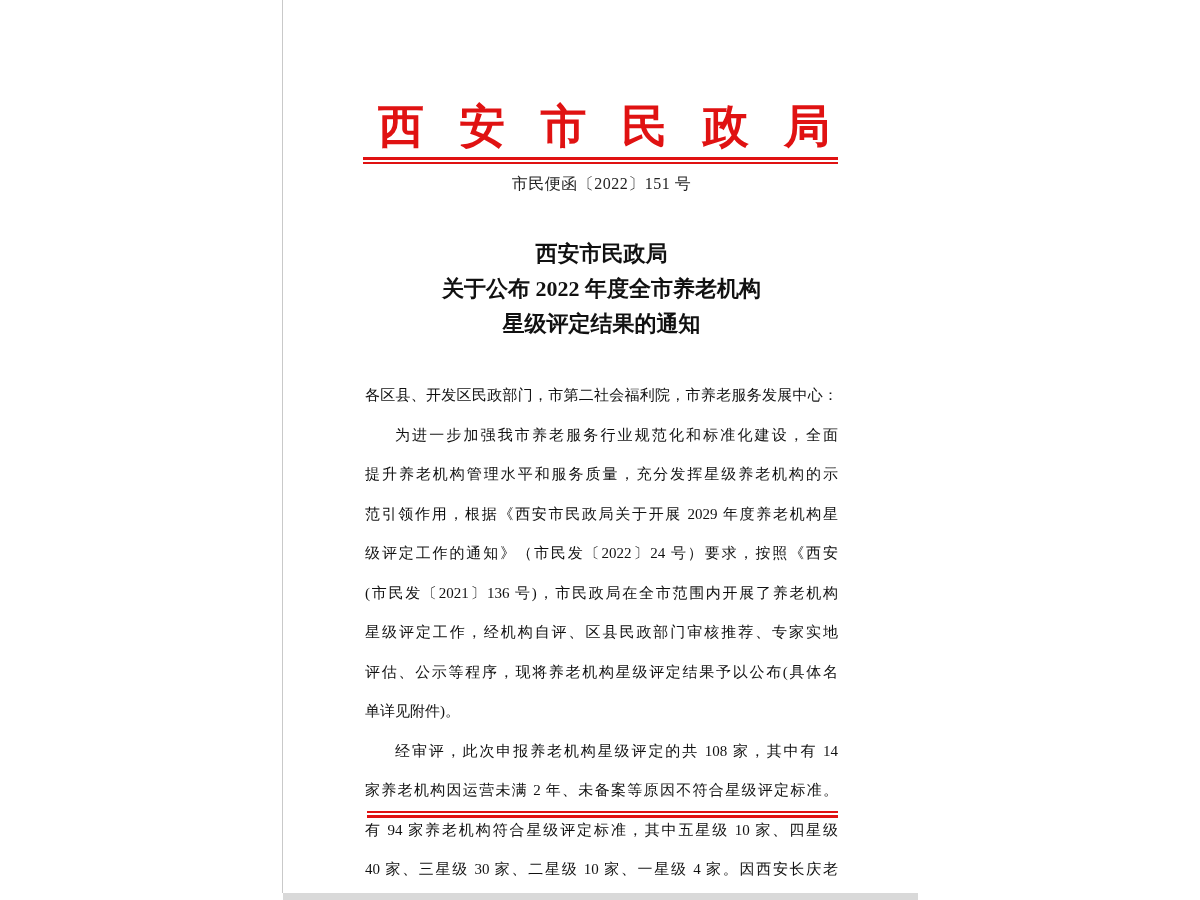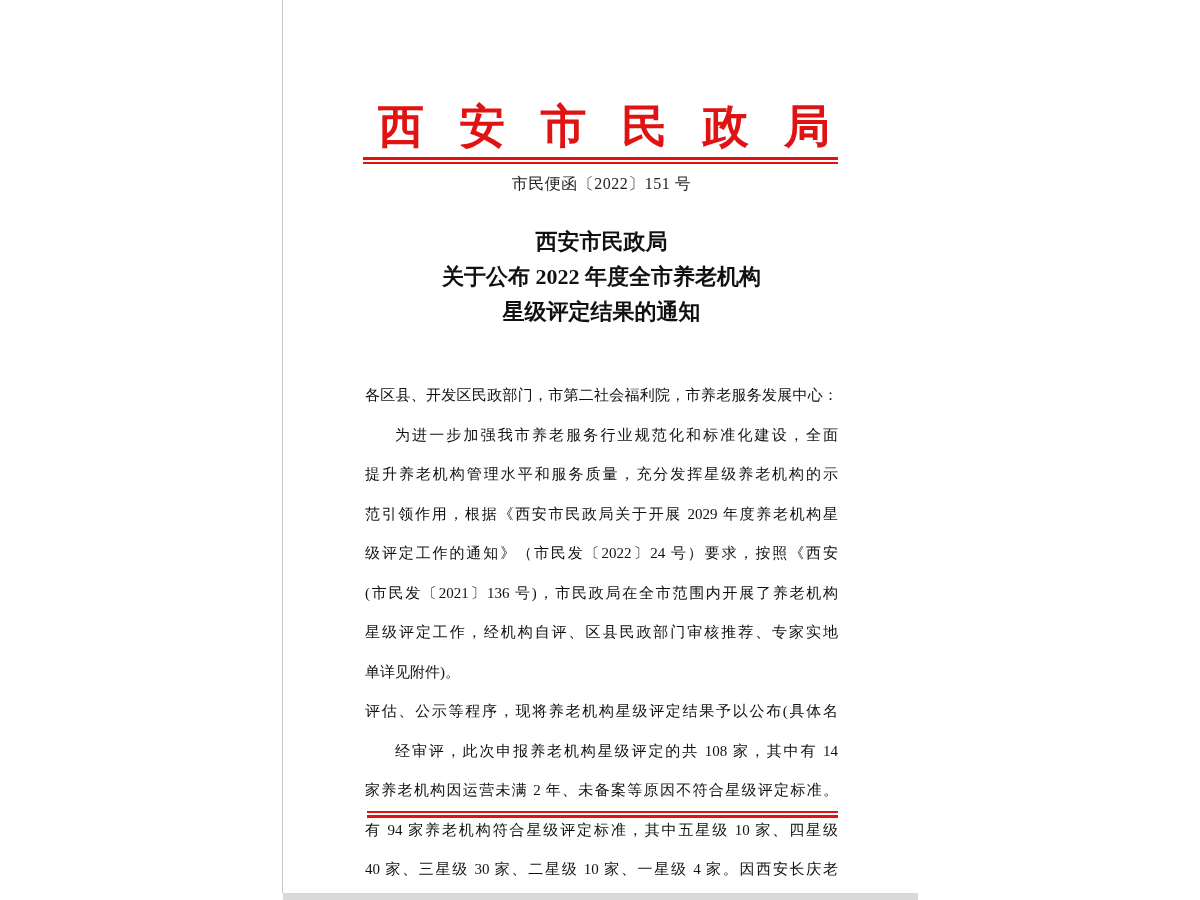--- a/index.html
+++ b/index.html
@@ -37,21 +37,21 @@
   .head-rule .rule-gap   { height: 2px; background: transparent; }
   .head-rule .rule-thin  { height: 2px; background: #e01212; }
 
   .doc-number {
     position: absolute; left: 82px; top: 173px; width: 473px;
     text-align: center; font-size: 16px; line-height: 22px; color: #222;
     letter-spacing: 0.5px;
   }
 
   .doc-title {
-    position: absolute; left: 62px; top: 224px; width: 513px;
+    position: absolute; left: 62px; top: 236px; width: 513px;
     text-align: center; font-size: 22px; font-weight: bold;
     line-height: 35px; color: #111;
   }
 
   .body-text {
     position: absolute; left: 82px; top: 372px; width: 473px;
     font-size: 15px; color: #111;
   }
   .body-text .line {
     height: 31.5px; line-height: 31.5px;
@@ -100,22 +100,22 @@
     </div>
 
     <div class="body-text">
       <div class="line">各区县、开发区民政部门，市第二社会福利院，市养老服务发展中心：</div>
       <div class="line indent">为进一步加强我市养老服务行业规范化和标准化建设，全面</div>
       <div class="line">提升养老机构管理水平和服务质量，充分发挥星级养老机构的示</div>
       <div class="line">范引领作用，根据《西安市民政局关于开展 2029 年度养老机构星</div>
       <div class="line">级评定工作的通知》（市民发〔2022〕24 号）要求，按照《西安</div>
       <div class="line">(市民发〔2021〕136 号)，市民政局在全市范围内开展了养老机构</div>
       <div class="line">星级评定工作，经机构自评、区县民政部门审核推荐、专家实地</div>
+      <div class="line">评估、公示等程序，现将养老机构星级评定结果予以公布(具体名</div>
       <div class="line endline">单详见附件)。</div>
-      <div class="line">评估、公示等程序，现将养老机构星级评定结果予以公布(具体名</div>
       <div class="line indent">经审评，此次申报养老机构星级评定的共 108 家，其中有 14</div>
       <div class="line">家养老机构因运营未满 2 年、未备案等原因不符合星级评定标准。</div>
       <div class="line">有 94 家养老机构符合星级评定标准，其中五星级 10 家、四星级</div>
       <div class="line">40 家、三星级 30 家、二星级 10 家、一星级 4 家。因西安长庆老</div>
     </div>
 
     <div class="footer-rule">
       <div class="fr-thin"></div>
       <div class="fr-gap"></div>
       <div class="fr-thick"></div>

